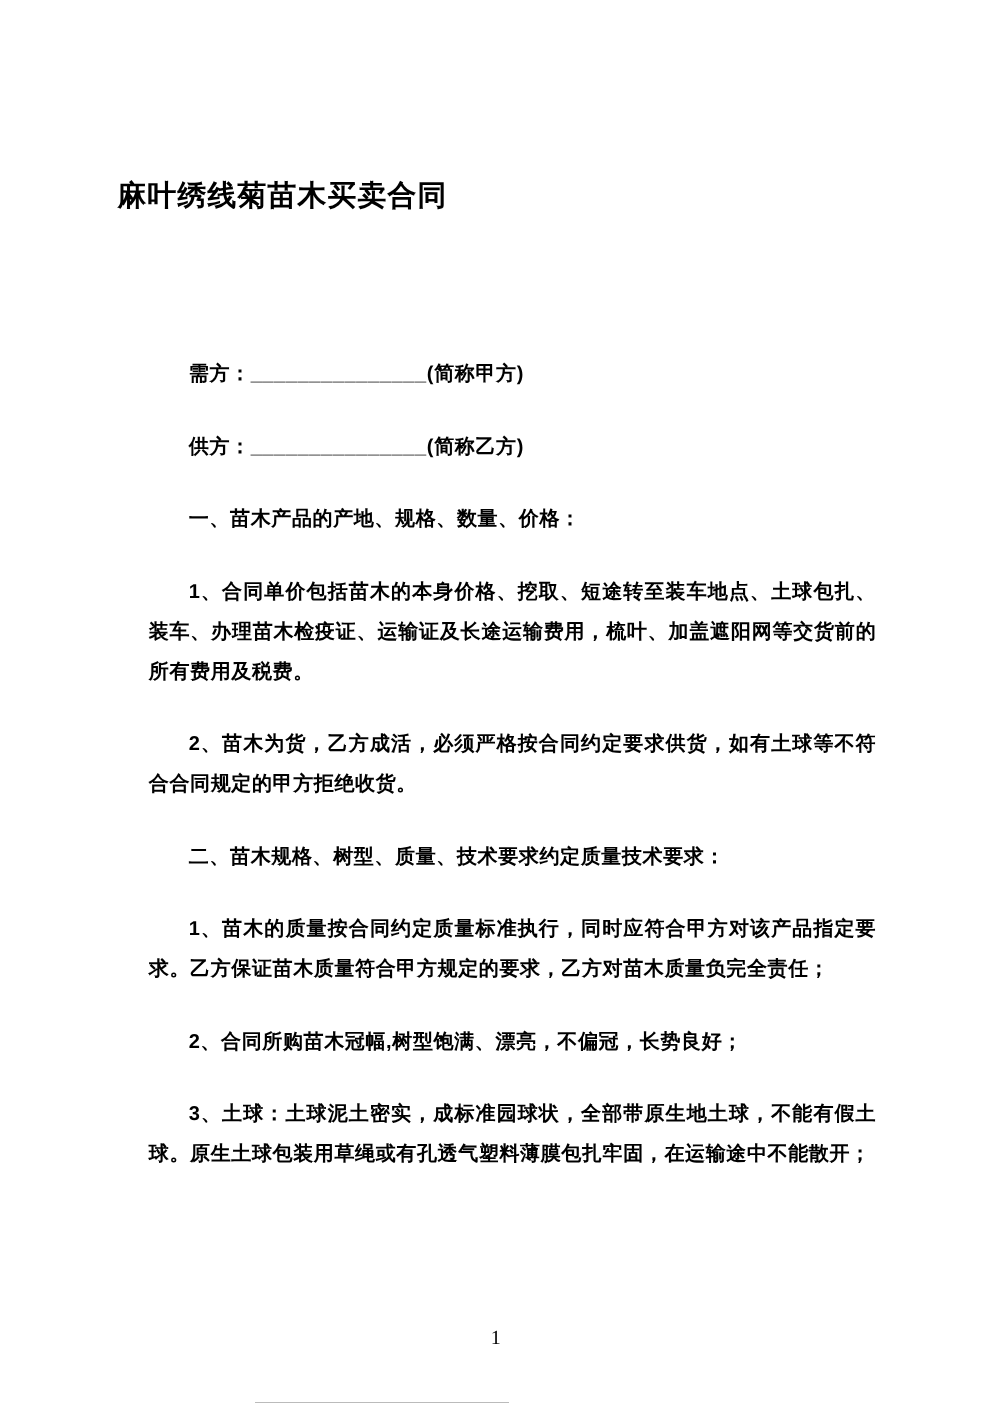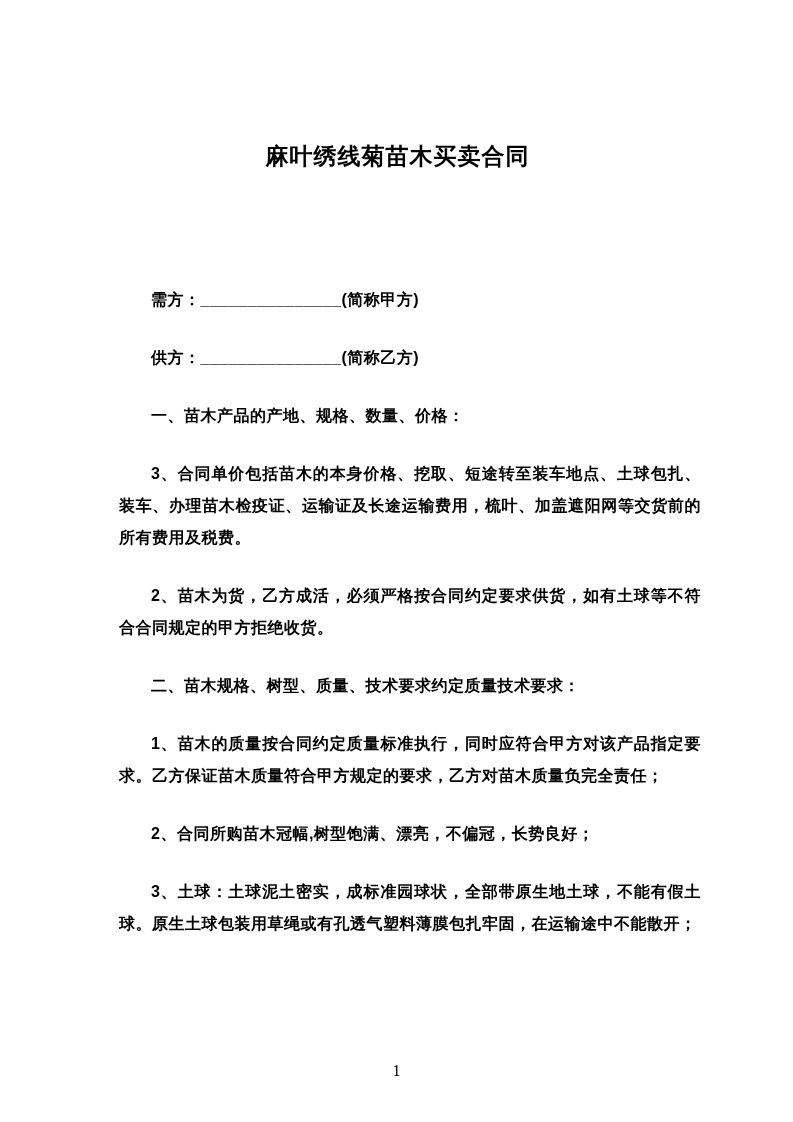--- a/index.html
+++ b/index.html
@@ -19,21 +19,20 @@
     box-sizing: border-box;
   }
   .content {
     position: absolute;
     top: 0;
     left: 94px;
     right: 92px;
   }
   .doc-title {
     margin: 141px 0 0 0;
-    text-align: center;
     font-size: 23px;
     font-weight: bold;
     letter-spacing: 1px;
   }
   .body-text {
     margin-top: 112px;
     margin-left: 25px;
   }
   .para {
     margin: 0 0 23px 0;
@@ -63,21 +62,21 @@
 <body>
 
 <div class="page">
   <div class="content">
     <h1 class="doc-title">麻叶绣线菊苗木买卖合同</h1>
 
     <div class="body-text">
       <p class="para spaced">需方：_______________(简称甲方)</p>
       <p class="para spaced">供方：_______________(简称乙方)</p>
       <p class="para spaced">一、苗木产品的产地、规格、数量、价格：</p>
-      <p class="para spaced">3、合同单价包括苗木的本身价格、挖取、短途转至装车地点、土球包扎、装车、办理苗木检疫证、运输证及长途运输费用，梳叶、加盖遮阳网等交货前的所有费用及税费。</p>
+      <p class="para spaced">1、合同单价包括苗木的本身价格、挖取、短途转至装车地点、土球包扎、装车、办理苗木检疫证、运输证及长途运输费用，梳叶、加盖遮阳网等交货前的所有费用及税费。</p>
       <p class="para spaced">2、苗木为货，乙方成活，必须严格按合同约定要求供货，如有土球等不符合合同规定的甲方拒绝收货。</p>
       <p class="para spaced">二、苗木规格、树型、质量、技术要求约定质量技术要求：</p>
       <p class="para spaced">1、苗木的质量按合同约定质量标准执行，同时应符合甲方对该产品指定要求。乙方保证苗木质量符合甲方规定的要求，乙方对苗木质量负完全责任；</p>
       <p class="para spaced">2、合同所购苗木冠幅,树型饱满、漂亮，不偏冠，长势良好；</p>
       <p class="para">3、土球：土球泥土密实，成标准园球状，全部带原生地土球，不能有假土球。原生土球包装用草绳或有孔透气塑料薄膜包扎牢固，在运输途中不能散开；</p>
     </div>
   </div>
 
   <div class="page-number">1</div>
 </div>

